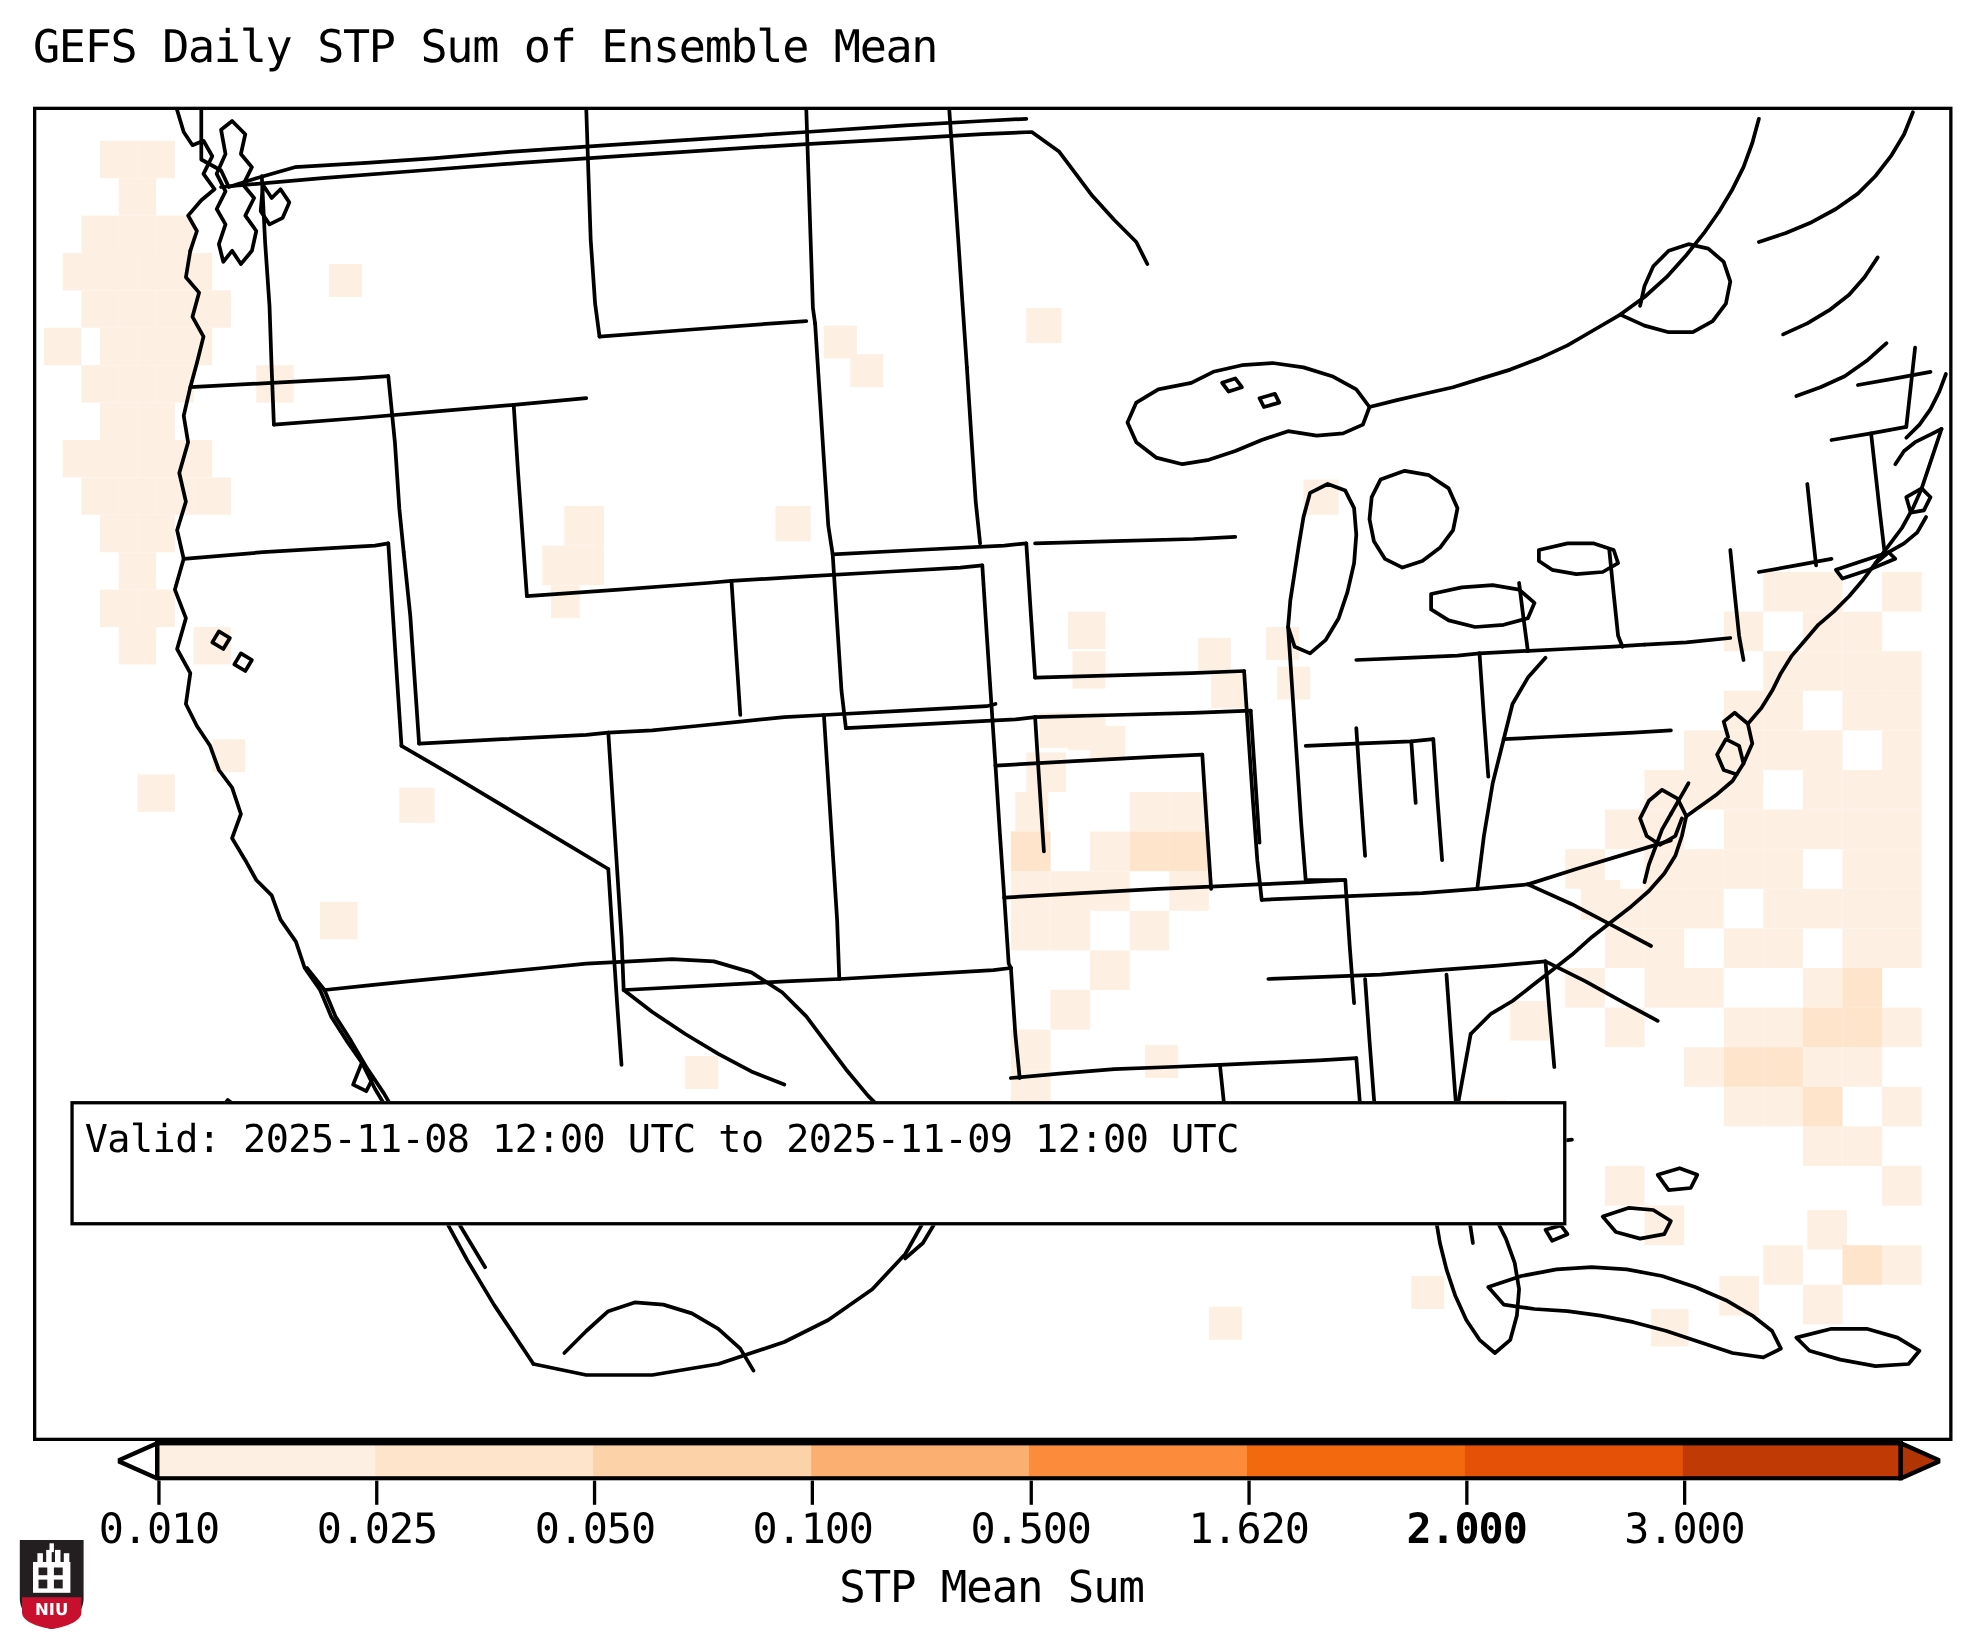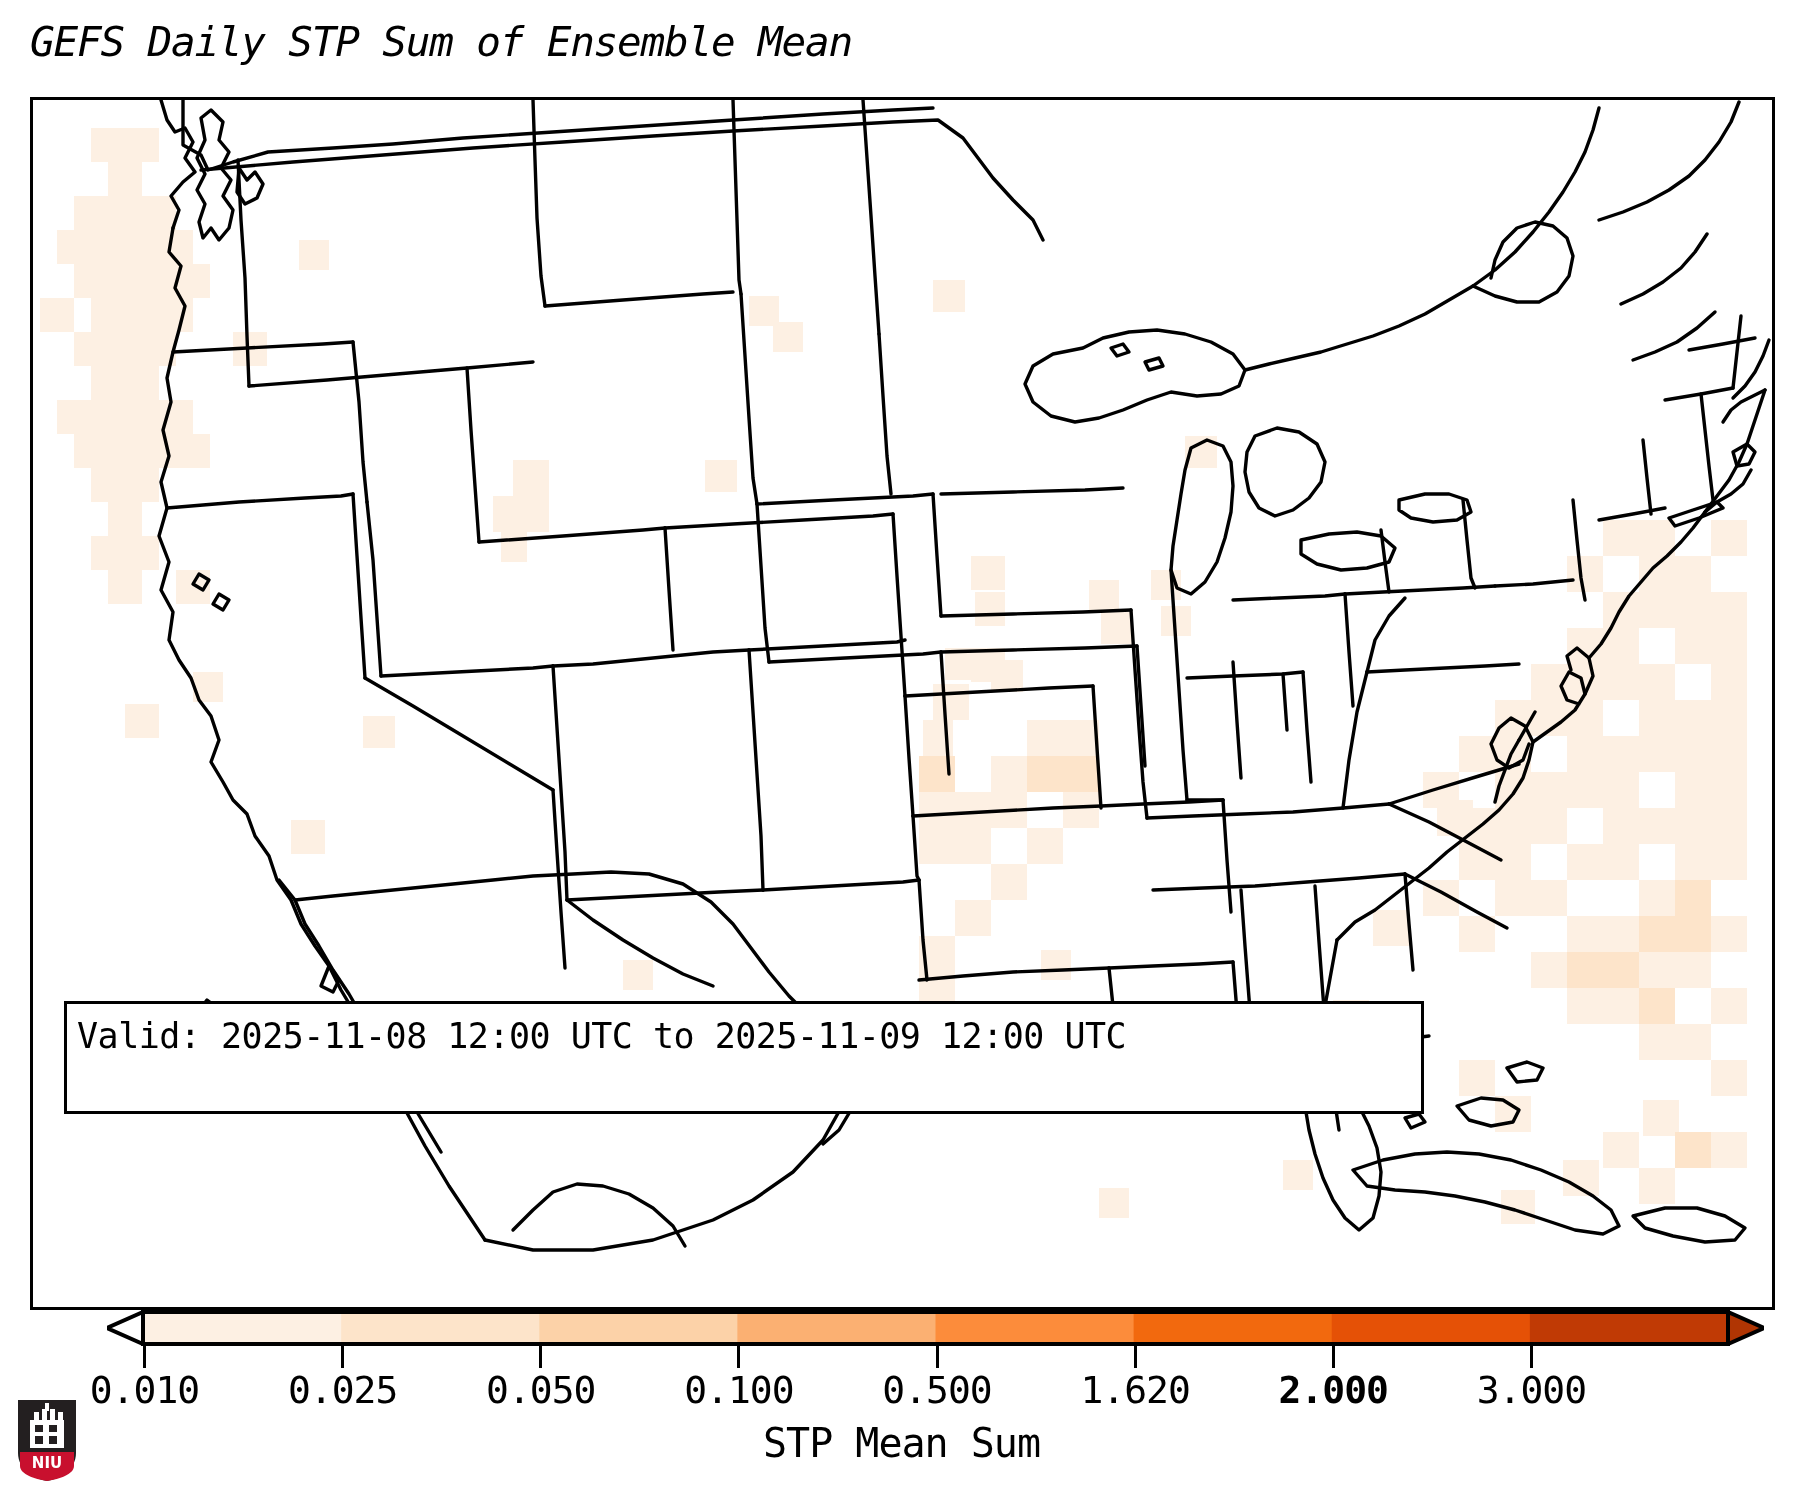--- a/index.html
+++ b/index.html
@@ -3,21 +3,21 @@
 <meta charset="utf-8">
 <style>
   html,body{margin:0;padding:0;background:#ffffff;}
   body{width:1803px;height:1500px;position:relative;overflow:hidden;
        font-family:"DejaVu Sans Mono","Liberation Mono",monospace;}
 
   
   #title{
     position:absolute; left:30px; top:18px;
     font-size:41px; letter-spacing:-1.2px; color:#000;
-    white-space:nowrap; font-family:"DejaVu Sans Mono","Liberation Mono",monospace;font-style:italic;
+    white-space:nowrap; font-family:"DejaVu Sans Mono","Liberation Mono",monospace;
   }
 
   
   #map-frame{
     position:absolute; left:30px; top:97px;
     width:1745px; height:1213px;
     border:3px solid #000; box-sizing:border-box;
     background:#ffffff; overflow:hidden;
   }
   #data-layer{position:absolute; left:0; top:0; width:100%; height:100%;}

